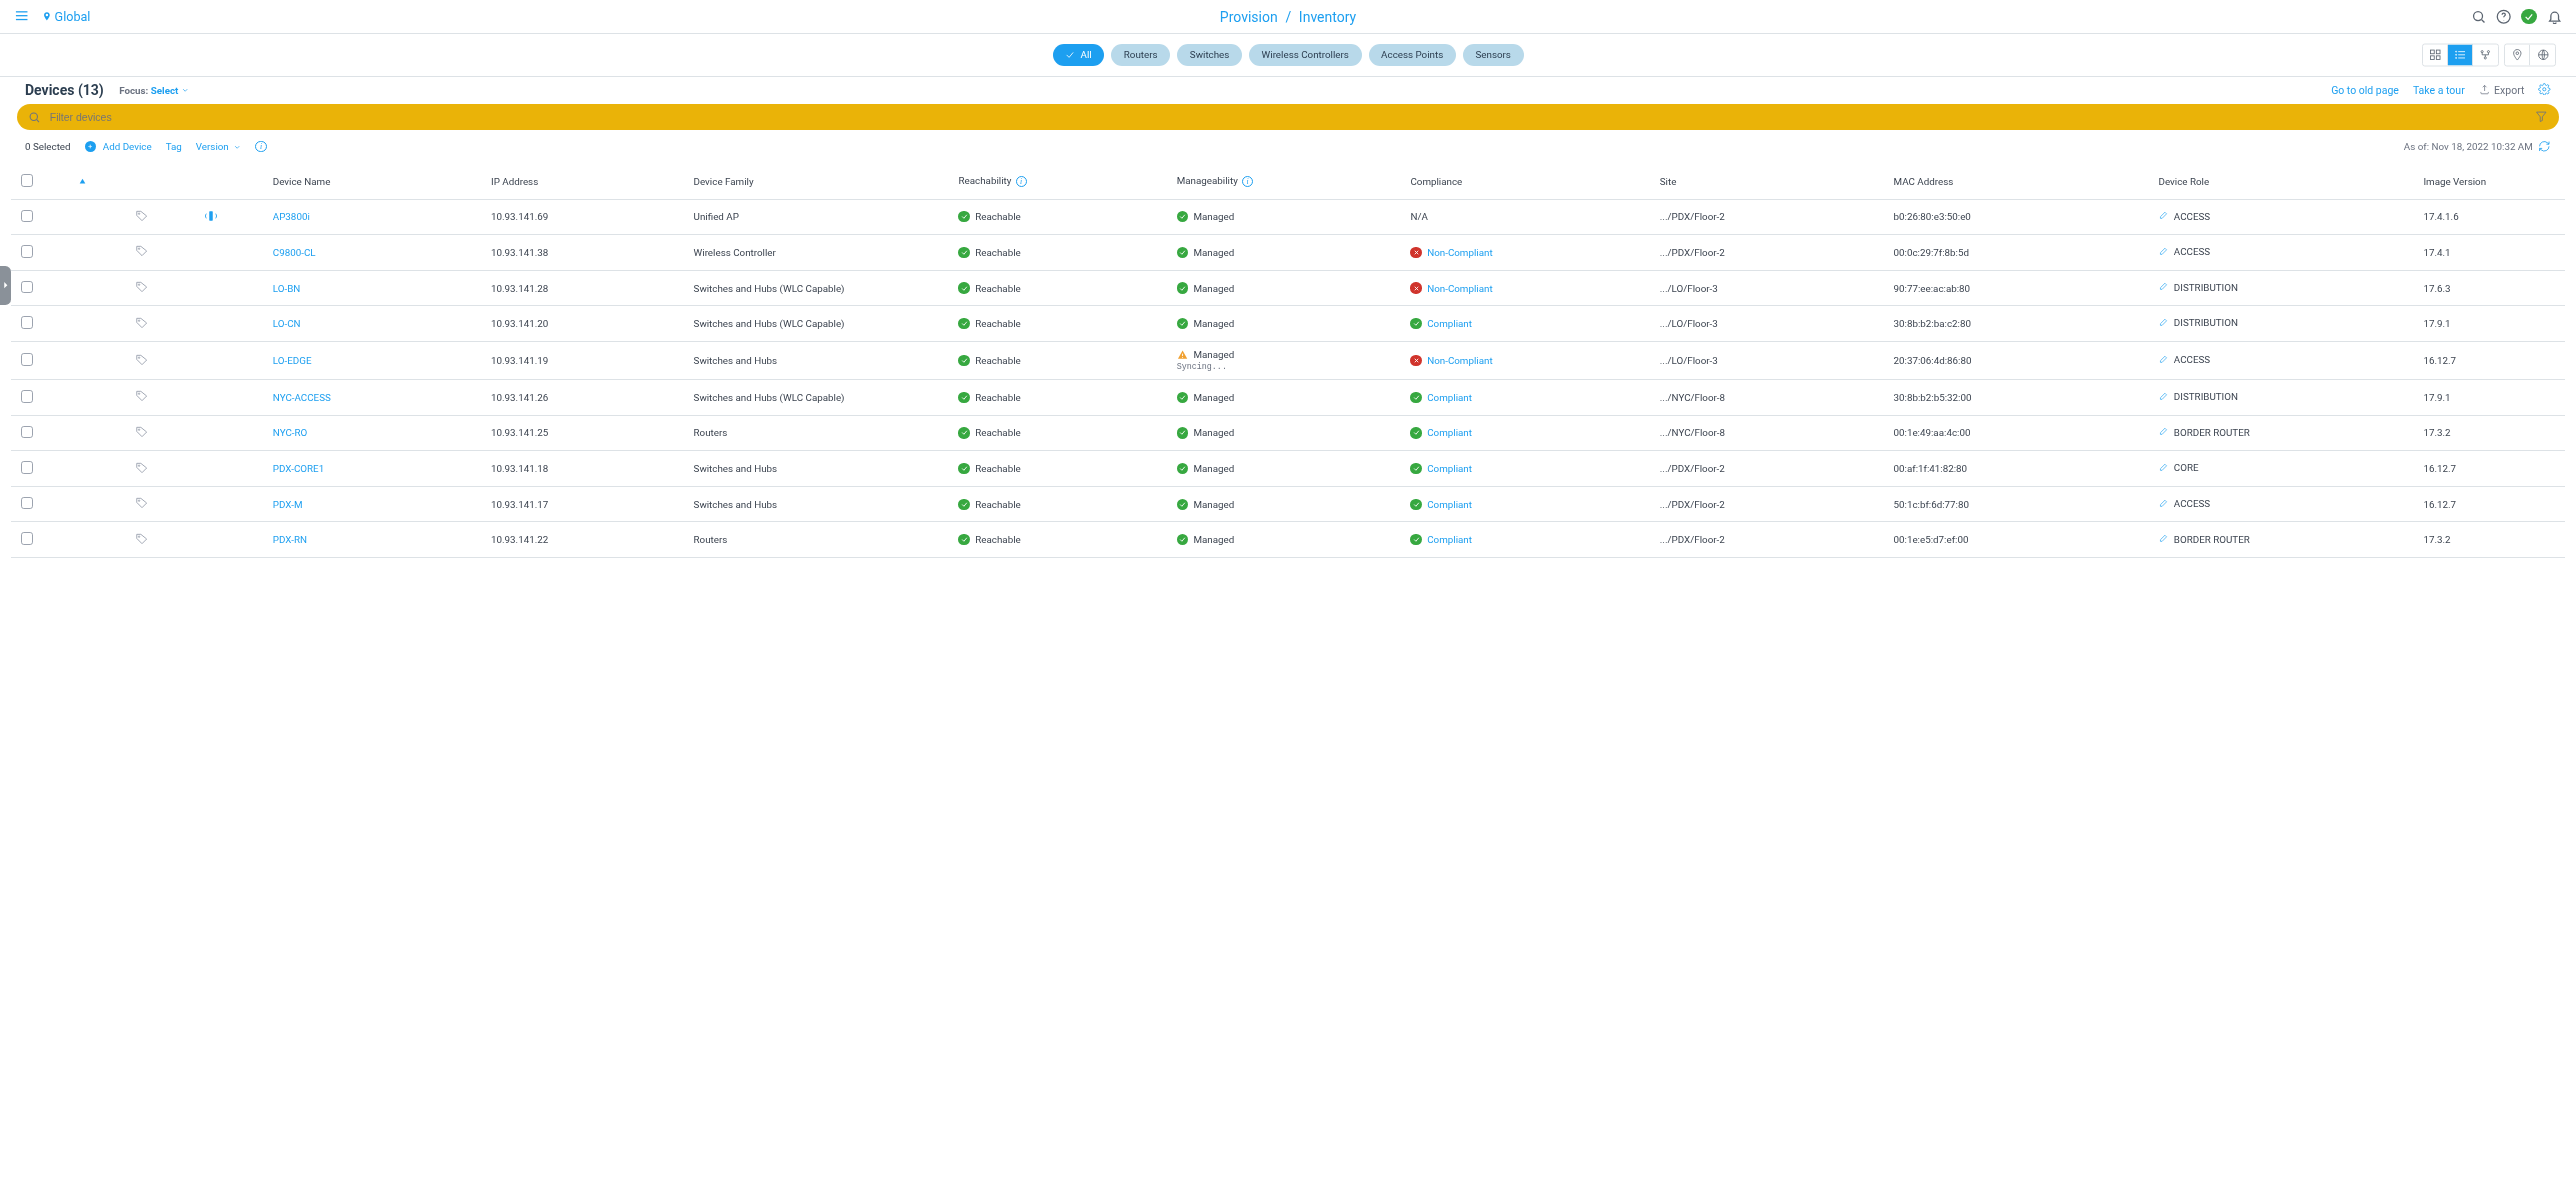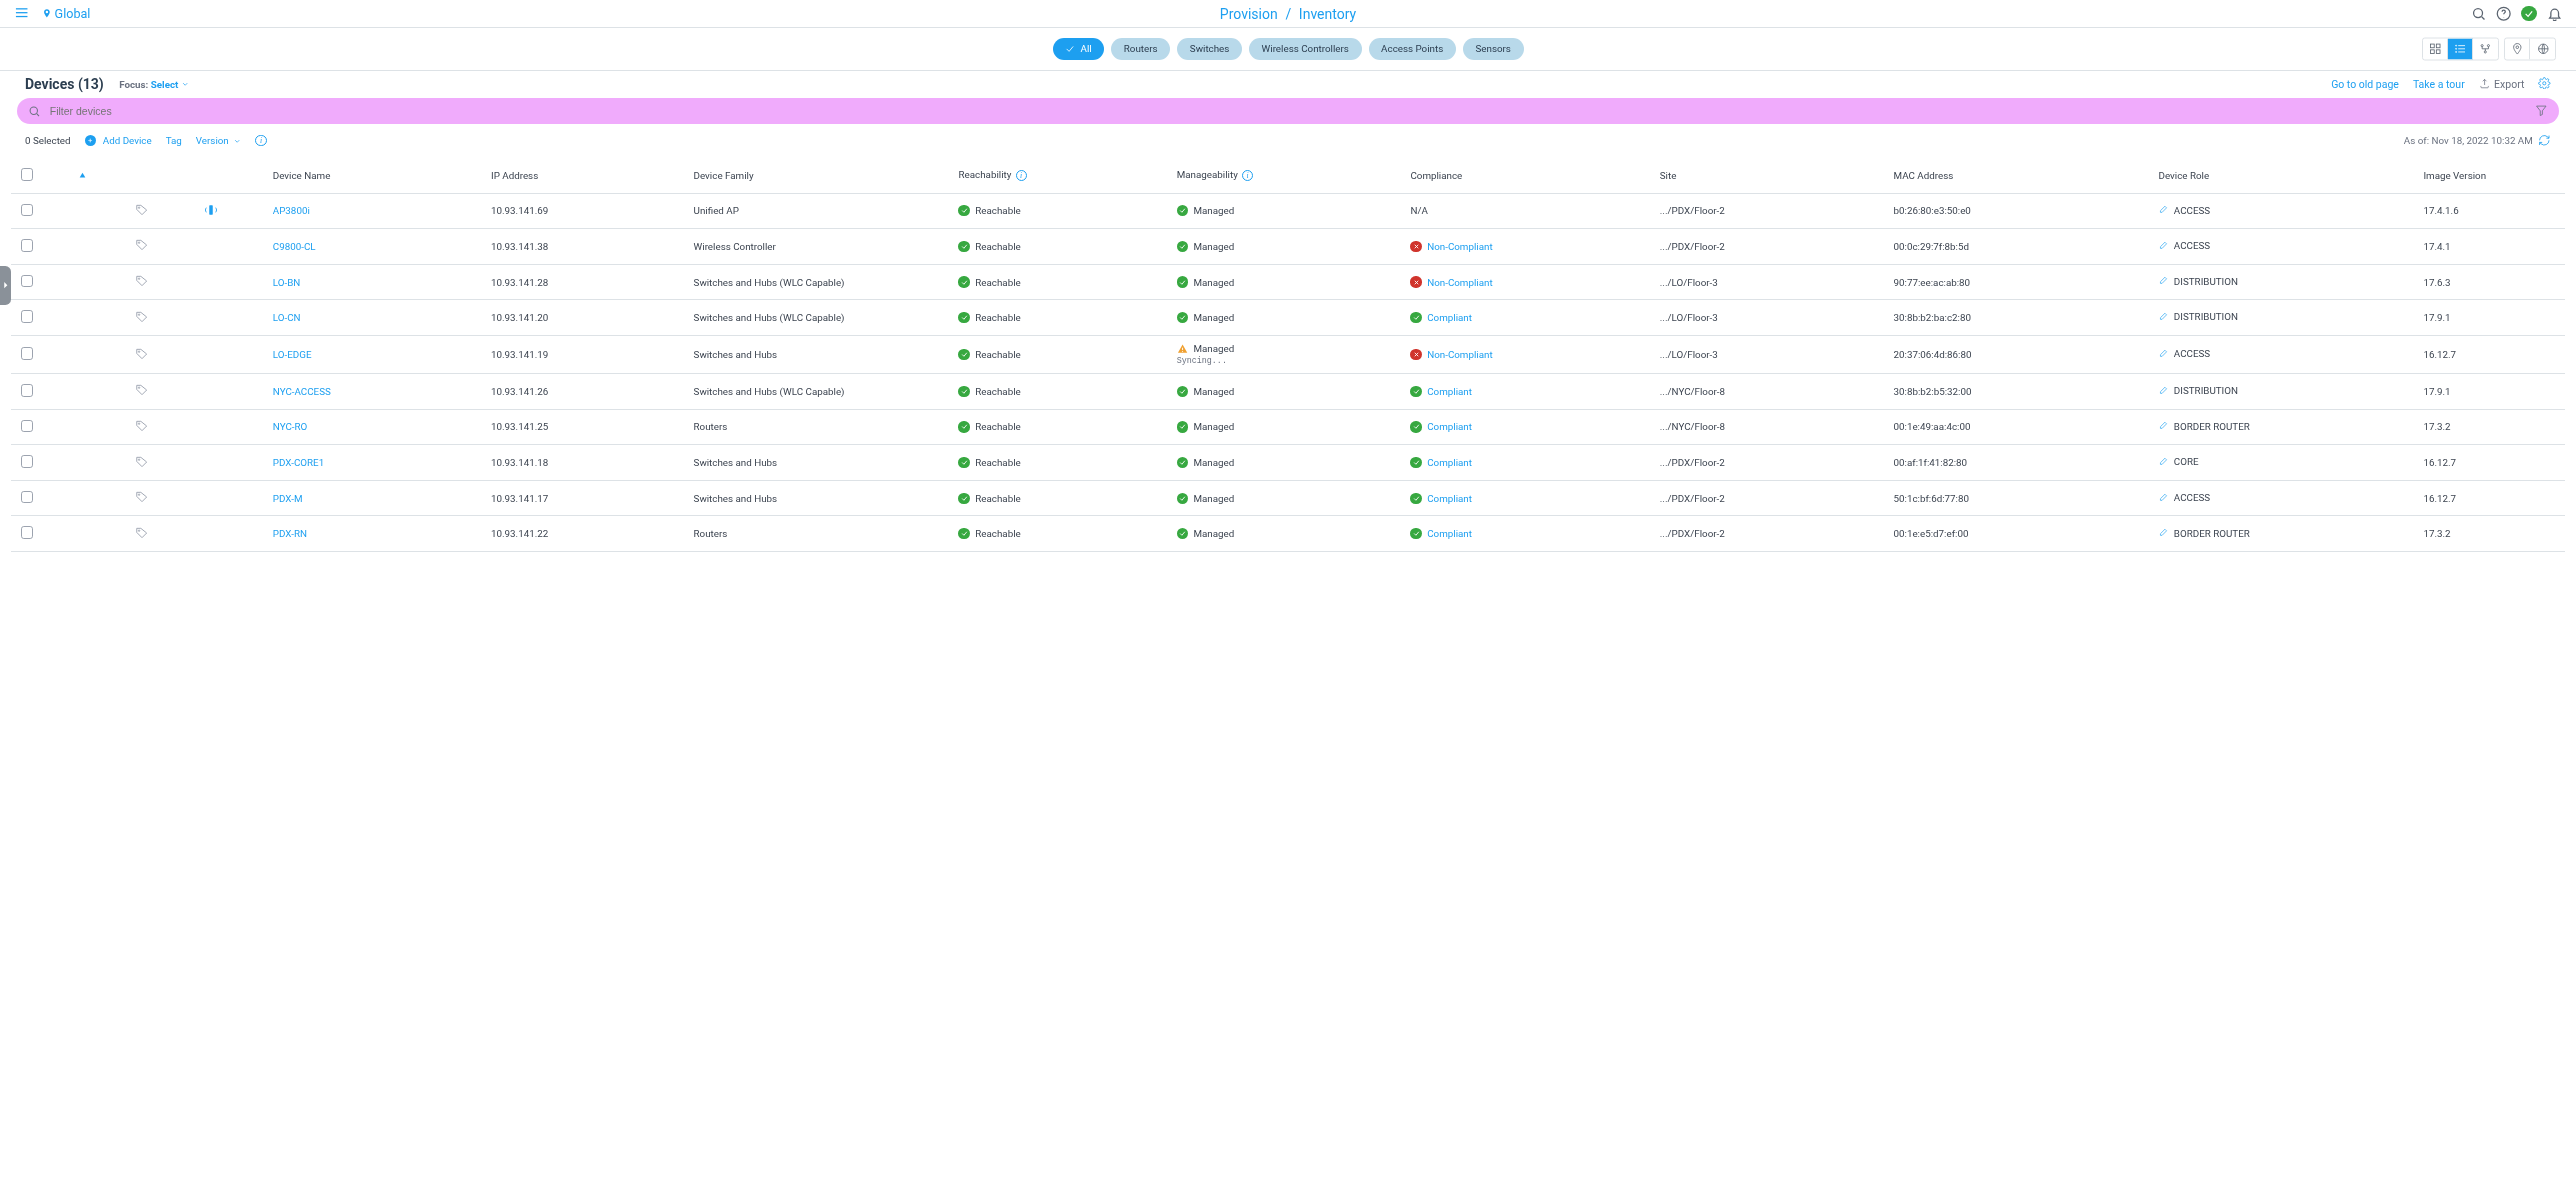--- a/index.html
+++ b/index.html
@@ -24,21 +24,21 @@
     background: #fff;
   }
   
   .top-bar {
     display: flex;
     align-items: center;
     justify-content: space-between;
     padding: 5.6px 14px;
     border-bottom: 0.7px solid var(--border);
     position: relative;
-    height: 28px;
+    height: 34px;
   }
   .top-bar .left { display: flex; align-items: center; gap: 12.6px; }
   .menu-icon svg, .icon-btn svg { width: 15.4px; height: 15.4px; stroke: currentColor; fill: none; stroke-width: 2;}
   .menu-icon { color: var(--blue); cursor: pointer; }
   .global-loc { display: flex; align-items: center; gap: 2.8px; color: var(--blue); font-size: 12.6px; cursor: pointer; }
   .global-loc svg { width: 9.8px; height: 12.6px; fill: var(--blue); }
   .breadcrumb {
     position: absolute; left: 50%; transform: translateX(-50%);
     font-size: 14px; color: var(--blue);
   }
@@ -94,21 +94,21 @@
   .page-row .right{display:flex; align-items:center; gap:14px; font-size:10.5px;margin-left:46px;}
   .link{color:var(--blue); cursor:pointer;}
   .muted-link{color:var(--text-light); cursor:pointer; display:inline-flex; align-items:flex-start; gap:4.2px;}
   .muted-link svg{width:11.2px;height:11.2px;stroke:var(--text-light);fill:none;stroke-width:1.6;}
   .gear{color:var(--blue); cursor:pointer;}
   .gear svg{width:12.6px;height:12.6px;stroke:currentColor;fill:none;stroke-width:1.6;}
   
   .search-wrap{padding:0 17px;}
   .search-bar{
     display:flex; align-items:center; gap:7px;
-    background:#f0abfc; border-radius:15.4px; padding:5.6px 11.2px;
+    background:#eab308; border-radius:15.4px; padding:5.6px 11.2px;
   }
   .search-bar svg{width:12.6px;height:12.6px;stroke:#6b7280;fill:none;stroke-width:2;}
   .search-bar input{
     flex:1; border:none; background:transparent; outline:none; font-size:10.5px; color:#374151;
   }
   .search-bar .filter-icon{margin-left:auto;cursor:pointer;}
   
   .toolbar{display:flex; align-items:center; justify-content:space-between; padding:9.8px 25px; font-size:9.8px;}
   .toolbar .left{display:flex; align-items:center; gap:14px;}
   .badge-info{width:11.2px;height:11.2px;border-radius:5.6px;background:var(--blue);color:#fff;display:inline-flex;align-items:center;justify-content:center;font-size:7.7px;margin-right:2.8px;}

